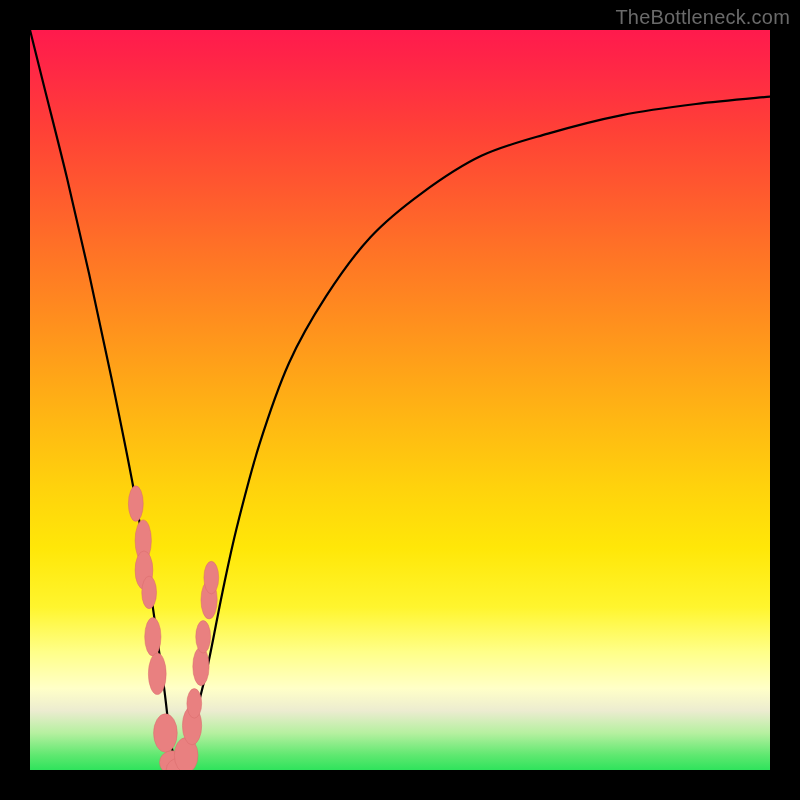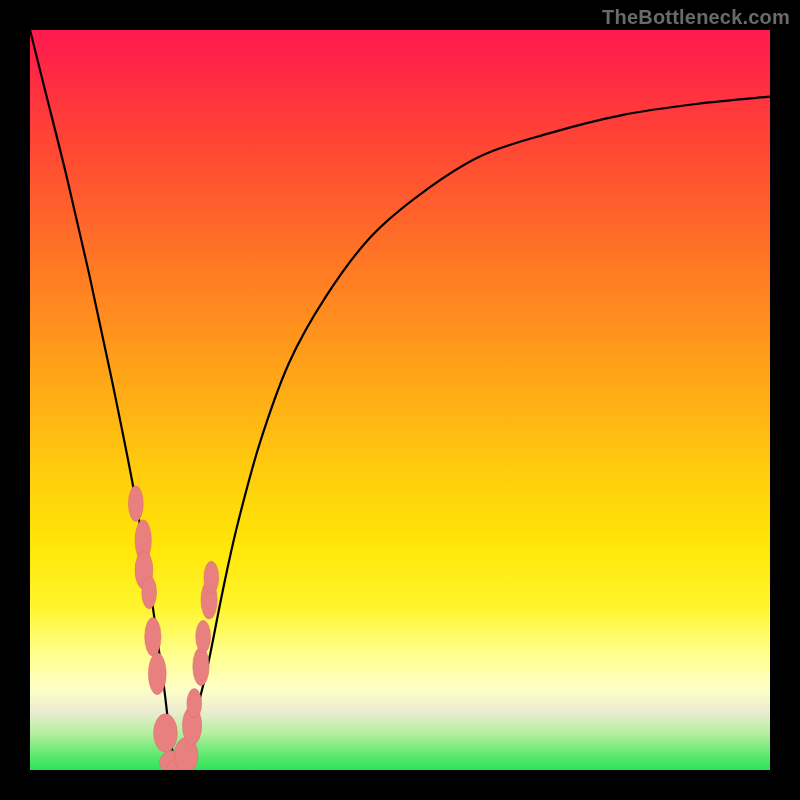--- a/index.html
+++ b/index.html
@@ -51,21 +51,21 @@
     top: 0;
     width: 740px;
     height: 740px;
   }
   .watermark {
     position: absolute;
     top: 6px;
     right: 10px;
     color: #6a6a6a;
     font-size: 20px;
-    font-weight: 700;
+    font-weight: 400;
     letter-spacing: 0.2px;
     user-select: none;
   }
 </style>
 </head>
 <body>
 
 <div class="frame">
 
   <div class="plot-area">

